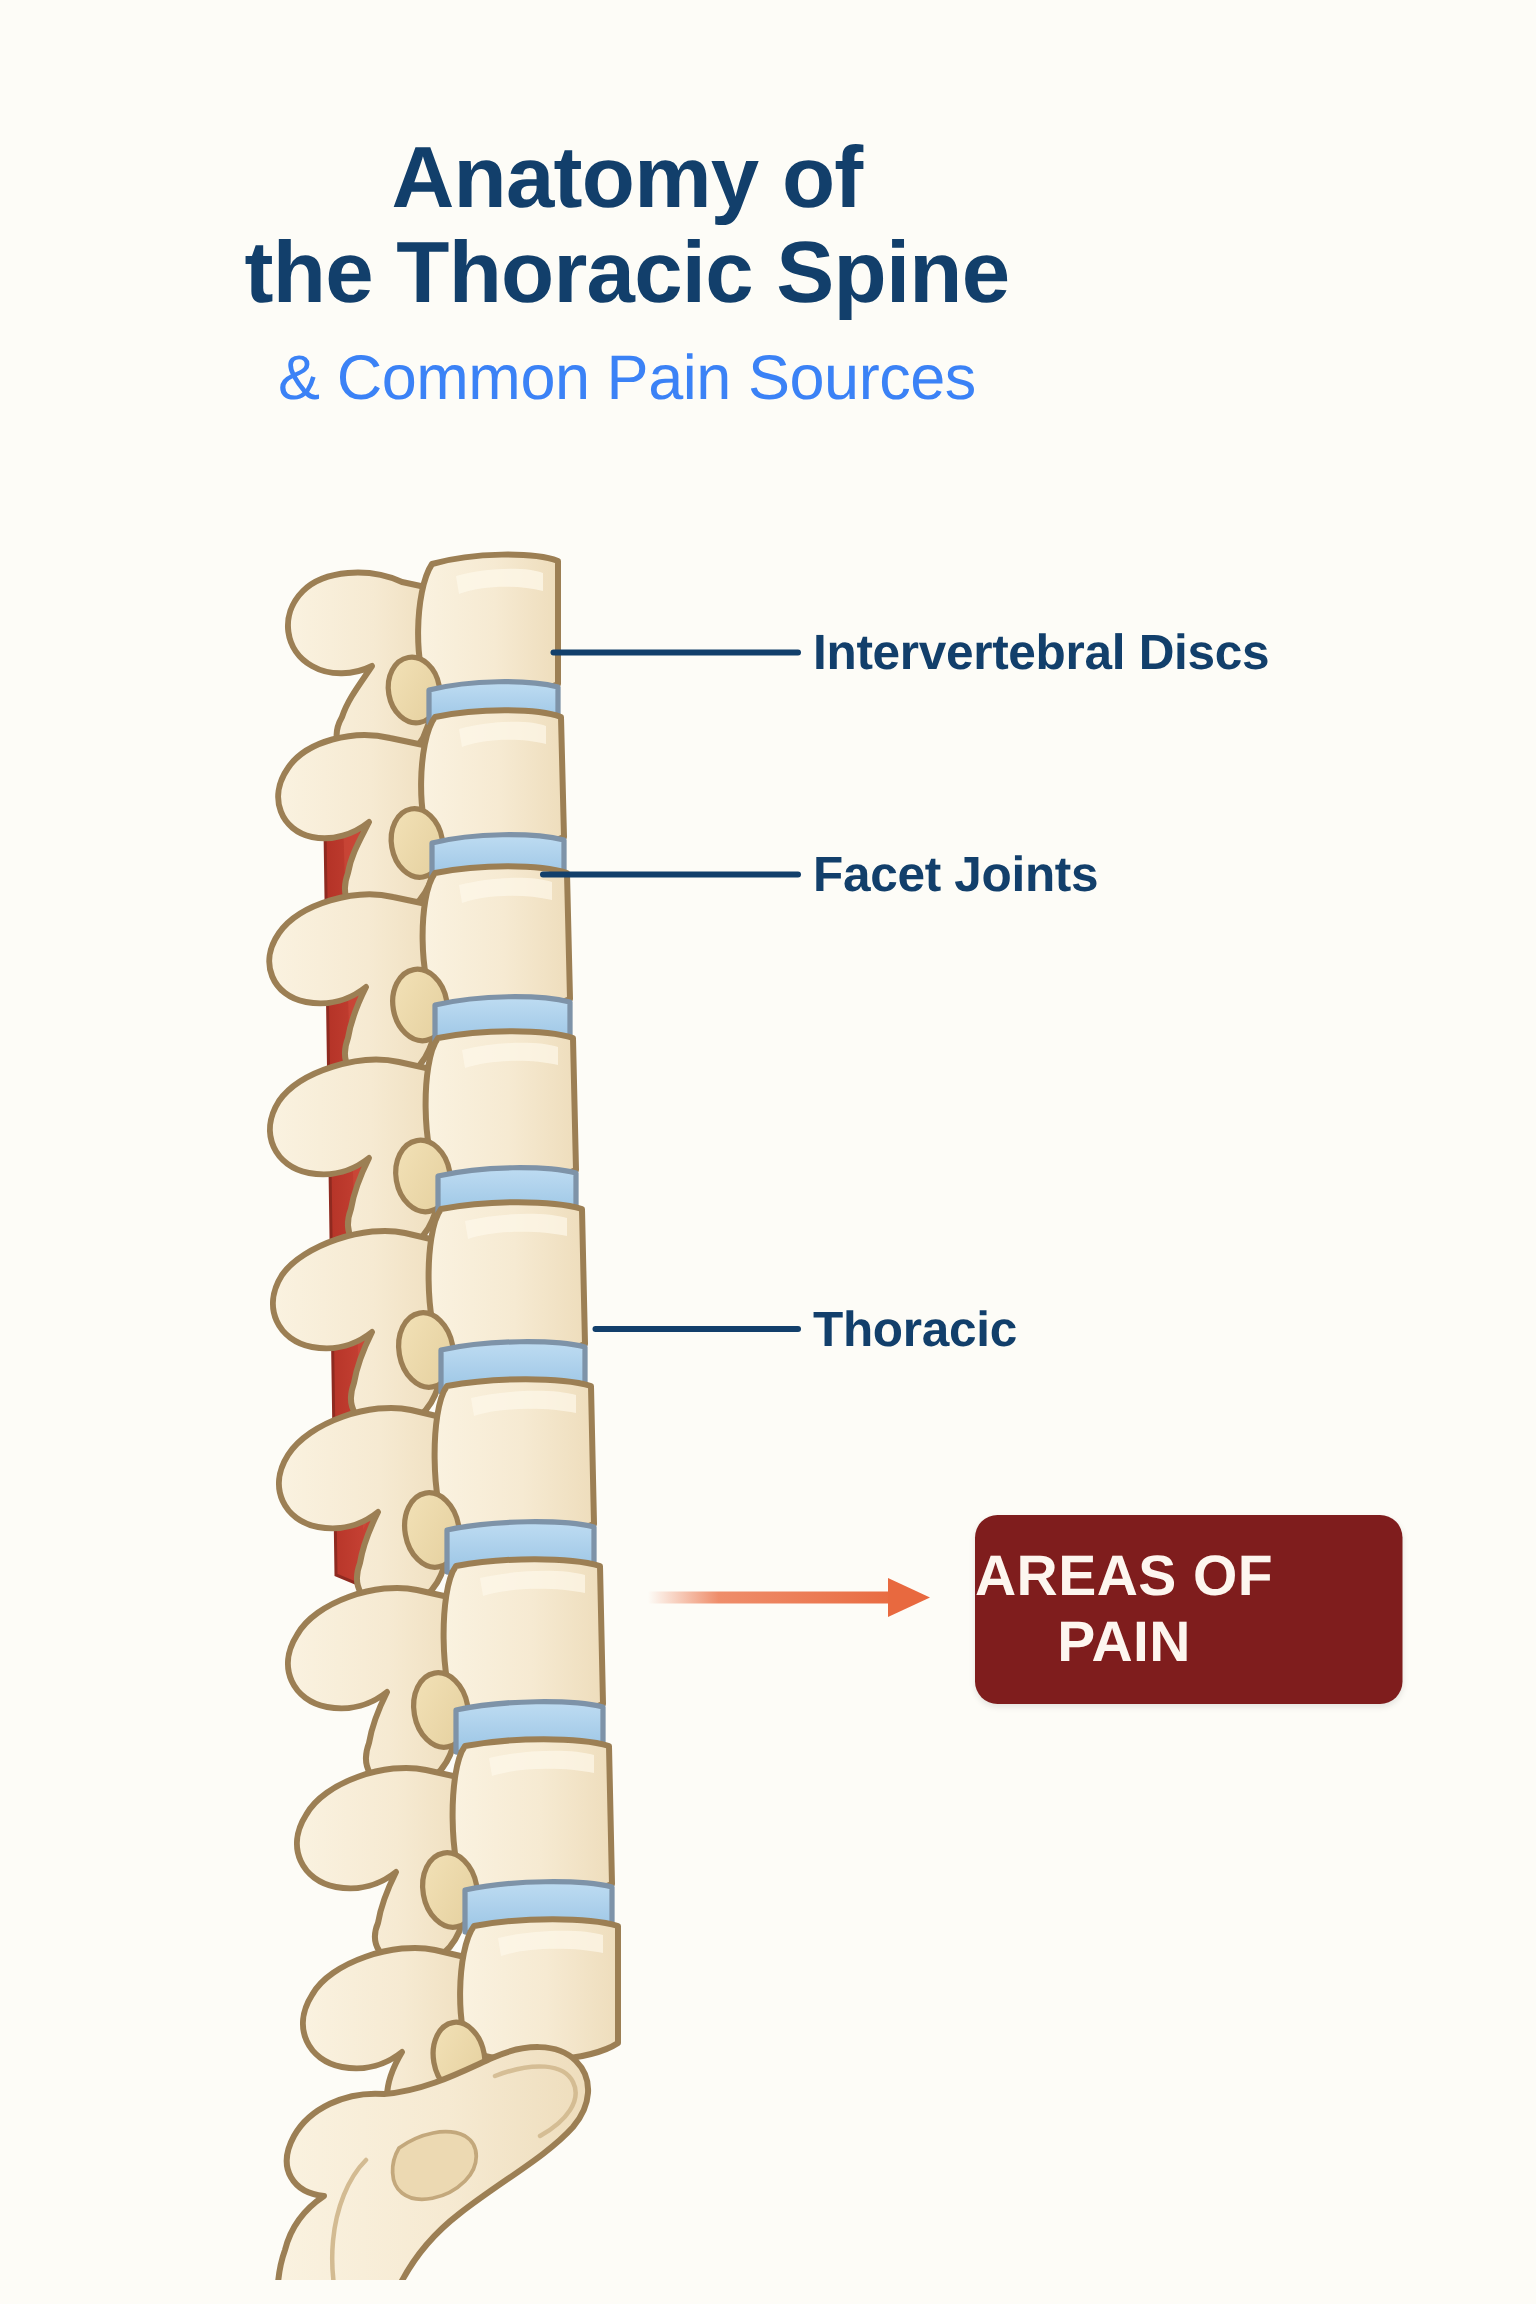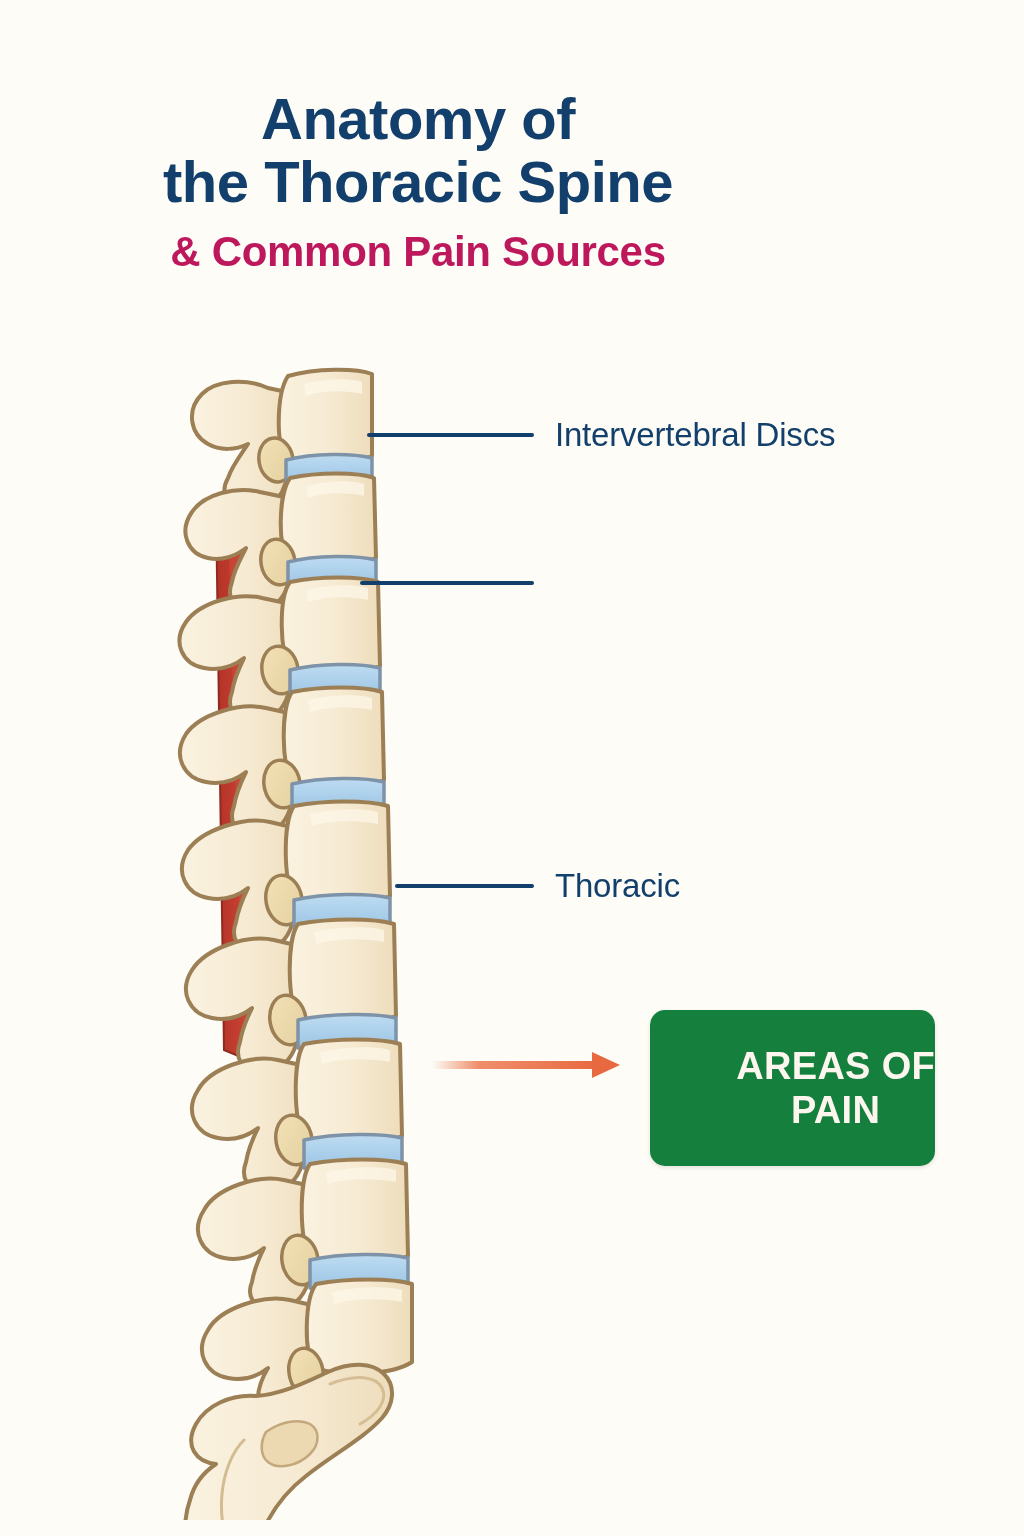--- a/index.html
+++ b/index.html
@@ -14,50 +14,50 @@
   
   .heading{
     position:absolute;left:0;top:88px;width:836px;text-align:center;
   }
   .title{
     color:#123f6b;font-weight:bold;font-size:58px;line-height:1.08;
     letter-spacing:-0.5px;margin:0;
   }
   .title .l2{display:block;}
   .subtitle{
-    color:#be185d;font-weight:bold;font-size:42px;line-height:1.1;
+    color:#3b82f6;font-weight:normal;font-size:42px;line-height:1.1;
     margin:16px 0 0 0;letter-spacing:-0.3px;
   }
 
   
   .spine-art{position:absolute;left:120px;top:360px;width:360px;height:1160px;}
   .spine-art svg{display:block;width:100%;height:100%;}
 
   
   .callout{position:absolute;height:40px;display:flex;align-items:center;}
   .leader{height:4px;background:#123f6b;border-radius:2px;flex:0 0 auto;}
   .callout-label{
-    color:#123f6b;font-size:33px;font-weight:normal;white-space:nowrap;
-    margin-left:21px;letter-spacing:-0.2px;
+    color:#123f6b;font-size:33px;font-weight:bold;white-space:nowrap;
+    margin-left:8px;letter-spacing:-0.2px;
   }
   .c-discs{left:367px;top:415px;}
   .c-discs .leader{width:167px;}
   .c-facet{left:360px;top:563px;}
   .c-facet .leader{width:174px;}
   .c-muscles{left:370px;top:718px;}
   .c-muscles .leader{width:164px;}
   .c-ligaments{left:395px;top:866px;}
   .c-ligaments .leader{width:139px;}
 
   
   .pain-arrow{position:absolute;left:432px;top:1048px;width:200px;height:34px;}
   .pain-badge{
-    position:absolute;left:650px;top:1010px;width:285px;height:156px;
-    background:#15803d;border-radius:15px;
-    display:flex;align-items:center;justify-content:flex-end;
+    position:absolute;left:650px;top:1010px;width:285px;height:126px;
+    background:#7f1d1d;border-radius:15px;
+    display:flex;align-items:center;justify-content:flex-start;
     box-shadow:0 2px 4px rgba(0,0,0,.10);
   }
   .pain-badge-text{
     color:#fdf6ef;font-weight:bold;font-size:38px;line-height:1.16;
     text-align:center;letter-spacing:0.3px;
   }
 </style>
 </head>
 <body>
 
@@ -227,20 +227,21 @@
     </svg>
   </div>
 
   <div class="callout c-discs">
     <div class="leader"></div>
     <div class="callout-label">Intervertebral Discs</div>
   </div>
 
   <div class="callout c-facet">
     <div class="leader"></div>
+    <div class="callout-label">Facet Joints</div>
   </div>
 
 
   <div class="callout c-ligaments">
     <div class="leader"></div>
     <div class="callout-label">Thoracic</div>
   </div>
 
   <svg class="pain-arrow" viewBox="0 0 200 34" xmlns="http://www.w3.org/2000/svg">
     <defs>

